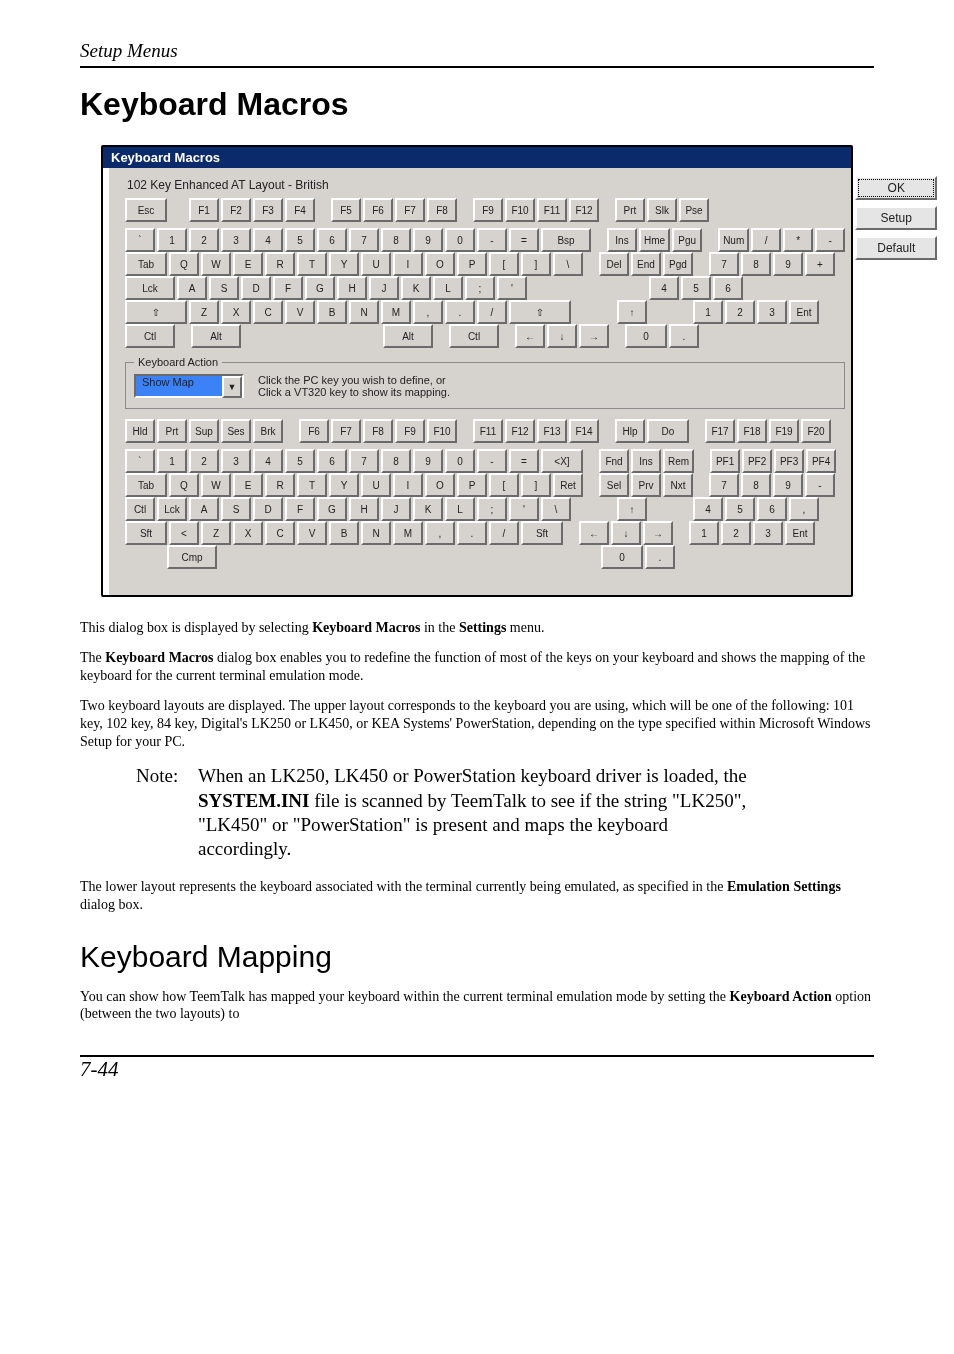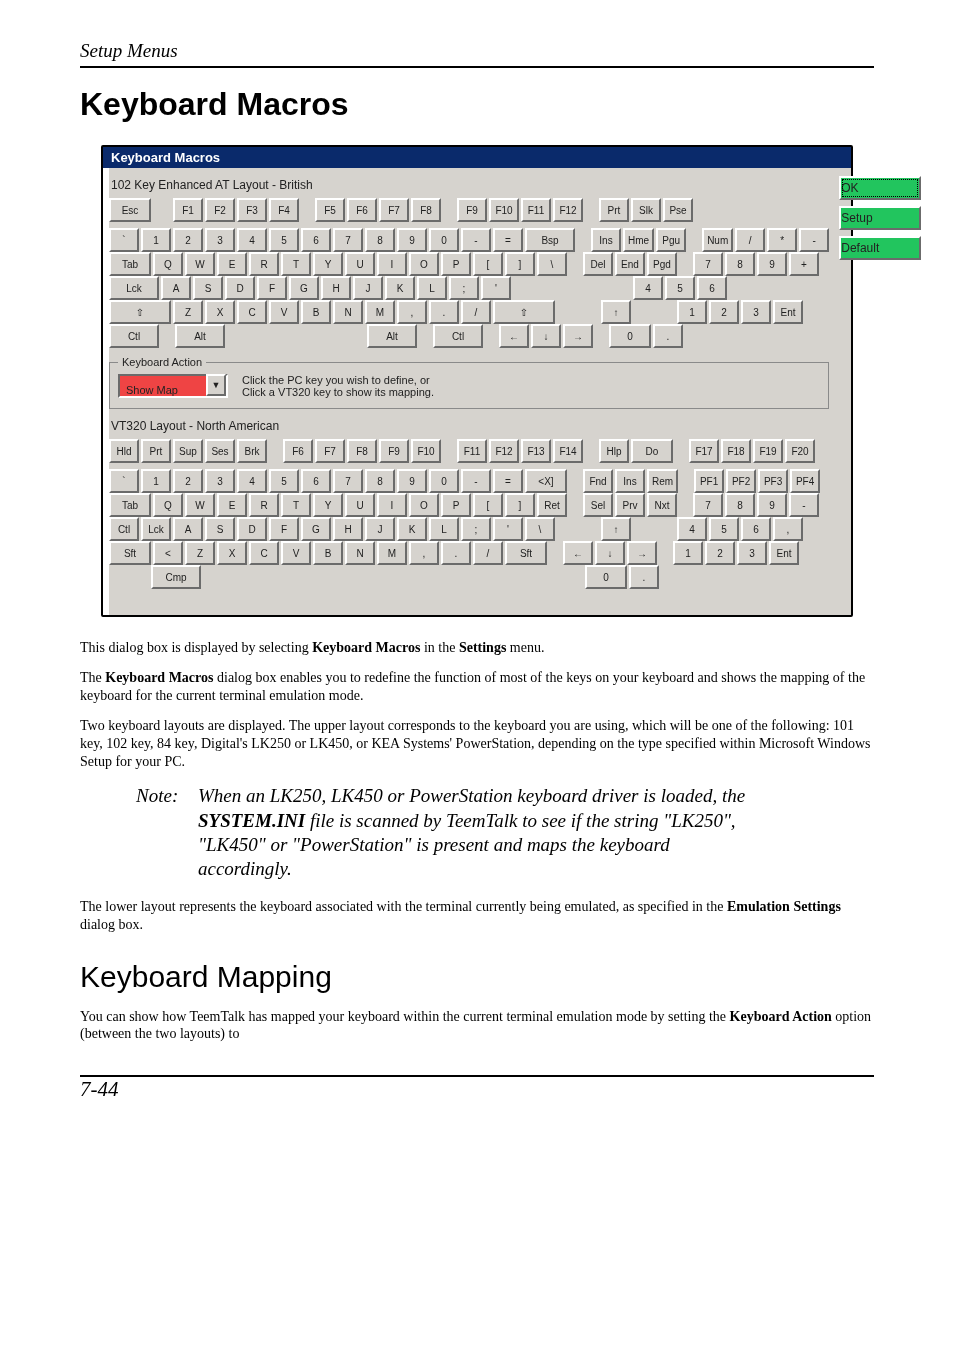--- a/index.html
+++ b/index.html
@@ -5,46 +5,46 @@
   html,body{margin:0;padding:0}
   body{width:954px;height:1354px;font-family:"Times New Roman",serif;color:#000;background:#fff}
   .page{padding:40px 80px 30px 80px}
   .running-head{font-style:italic;font-size:19px;border-bottom:2px solid #000;padding-bottom:4px;margin-bottom:17px}
   h1.kmacros{font-family:Arial,Helvetica,sans-serif;font-weight:bold;font-size:32px;margin:18px 0 22px 0}
   h2.section{font-family:Arial,Helvetica,sans-serif;font-weight:normal;font-size:30px;margin:26px 0 14px 0}
   
   .figure-wrap{display:flex;justify-content:center;margin:6px 0 22px 0}
   .figure{width:748px;border:2px solid #000;border-radius:2px;background:#d6d3ce;box-shadow:6px 6px 0 #fff inset}
   .titlebar{background:#0a2a6b;color:#fff;font-family:Tahoma,Arial,sans-serif;font-size:13px;font-weight:bold;padding:3px 8px}
-  .dlg-body{display:flex;padding:8px 10px 18px 6px;font-family:Tahoma,Arial,sans-serif;font-size:11px;color:#222}
+  .dlg-body{display:flex;padding:8px 10px 18px 22px;font-family:Tahoma,Arial,sans-serif;font-size:11px;color:#222}
   .dlg-left{flex:1}
   .dlg-right{width:84px;display:flex;flex-direction:column;gap:6px;margin-left:10px}
-  .win-btn{background:#22c55e;border:2px solid #fff;border-right-color:#6b6b6b;border-bottom-color:#6b6b6b;font-family:Tahoma,Arial,sans-serif;font-size:12px;padding:3px 0;width:78px}
+  .win-btn{background:#e5e5e5;border:2px solid #fff;border-right-color:#6b6b6b;border-bottom-color:#6b6b6b;font-family:Tahoma,Arial,sans-serif;font-size:12px;text-align:center;padding:3px 0;width:78px}
   .win-btn.focus{outline:1px dotted #000;outline-offset:-4px}
   .layout-title{font-size:12px;margin:2px 0 6px 2px}
   
   .kb{border:0;margin-bottom:8px}
   .krow{display:flex;gap:2px;margin-bottom:0}
   .gap12{display:inline-block;width:12px}
   .gap18{display:inline-block;width:18px}
   .key{display:inline-flex;align-items:center;justify-content:center;height:20px;min-width:20px;padding:0 3px;background:#d6d3ce;border:2px solid #fff;border-right-color:#6b6b6b;border-bottom-color:#6b6b6b;font-size:10px}
   .key.w15{min-width:32px}
   .key.w2{min-width:40px}
   .key.w25{min-width:52px}
   
   fieldset.kact{border:1px solid #8a8a8a;margin:4px 0 10px 0;padding:6px 8px 10px 8px}
   fieldset.kact legend{font-size:11px;padding:0 4px}
   .kact-row{display:flex;align-items:center;gap:14px}
-  .combo{display:flex;align-items:flex-end;background:#ef4444;border:2px solid #6b6b6b;border-right-color:#fff;border-bottom-color:#fff;height:20px}
+  .combo{display:flex;align-items:flex-start;background:#3b82f6;border:2px solid #6b6b6b;border-right-color:#fff;border-bottom-color:#fff;height:20px}
   .combo .val{padding:0 28px 0 6px;font-size:11px}
   .combo .arrow{width:16px;height:18px;background:#d6d3ce;border:2px solid #fff;border-right-color:#6b6b6b;border-bottom-color:#6b6b6b;display:flex;align-items:center;justify-content:center;font-size:9px}
   
   p.body{font-size:14px;line-height:1.28;margin:12px 0}
   b{font-weight:bold}
-  .note{display:flex;font-size:19px;line-height:1.28;margin:14px 0 16px 56px;width:620px;font-style:italic}
+  .note{display:flex;font-size:19px;line-height:1.28;margin:14px 0 16px 56px;width:620px;}
   .note .label{width:62px;flex:none}
   .note .txt{}
   .footer{border-top:2px solid #000;margin-top:32px;font-style:italic;font-size:21px}
 </style>
 </head>
 <body>
 
 <div class="page">
   <div class="running-head">Setup Menus</div>
 
@@ -204,21 +204,20 @@
                 <span class="val">Show Map</span>
                 <span class="arrow">▼</span>
               </div>
               <div>
                 <div>Click the PC key you wish to define, or</div>
                 <div>Click a VT320 key to show its mapping.</div>
               </div>
             </div>
           </fieldset>
 
-          <div class="layout-title">VT320 Layout - North American</div>
 
           <div class="kb">
             <div class="krow">
                 <span class="key">Hld</span>
                 <span class="key">Prt</span>
                 <span class="key">Sup</span>
                 <span class="key">Ses</span>
                 <span class="key">Brk</span>
                 <span class="gap12"></span>
                 <span class="key">F6</span>

